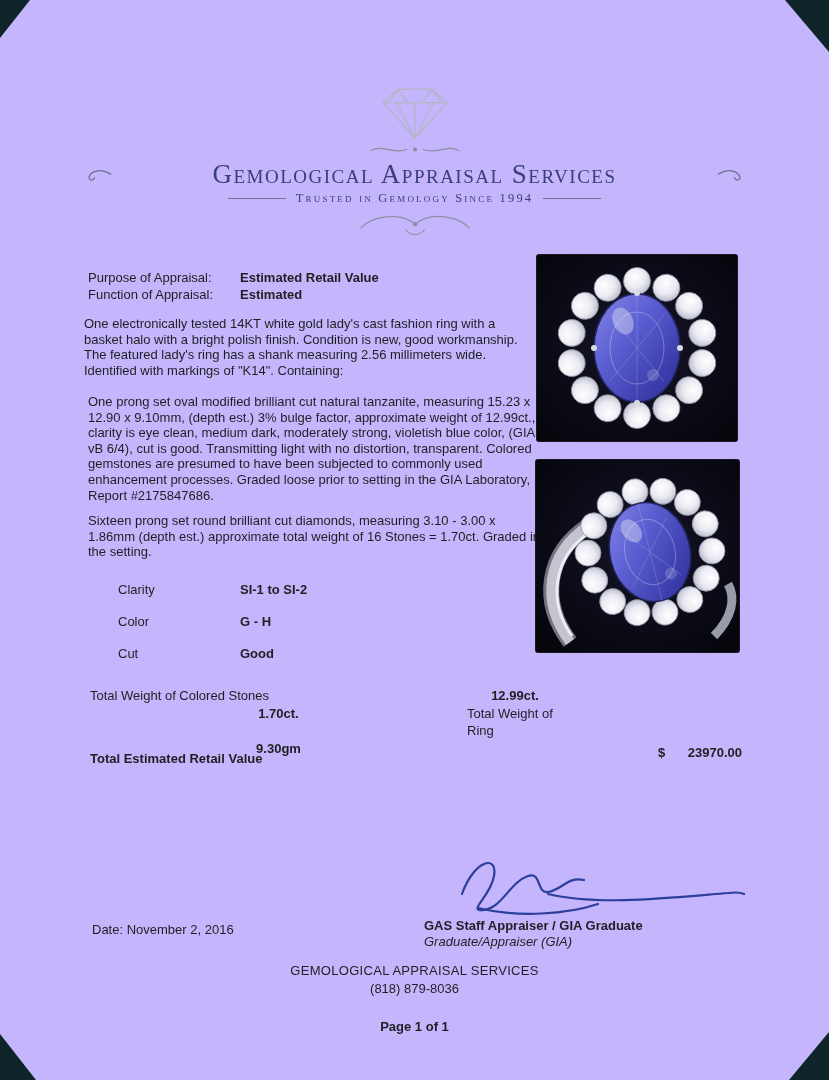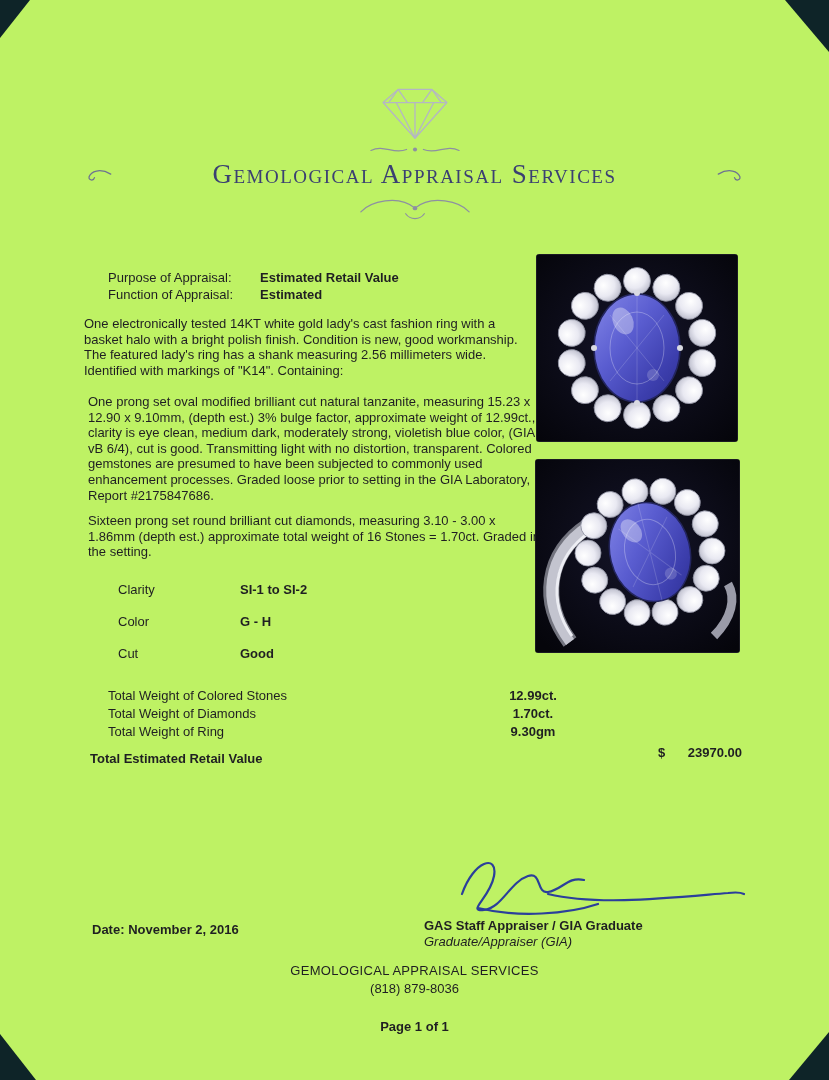--- a/index.html
+++ b/index.html
@@ -1,16 +1,16 @@
 <!DOCTYPE html>
 <html><head>
 <meta charset="utf-8">
 <style>
   html,body{margin:0;padding:0;background:#e9e9e9;}
-  .page{position:relative;width:829px;height:1080px;background:#bef264;overflow:hidden;
+  .page{position:relative;width:829px;height:1080px;background:#c4b5fd;overflow:hidden;
         font-family:"Liberation Sans",sans-serif;color:#1f1f22;font-size:13px;}
   
   .corner{position:absolute;background:#0e2428;}
   .corner.tl{left:0;top:0;width:30px;height:38px;clip-path:polygon(0 0,100% 0,0 100%);}
   .corner.tr{right:0;top:0;width:44px;height:52px;clip-path:polygon(0 0,100% 0,100% 100%);}
   .corner.bl{left:0;bottom:0;width:36px;height:46px;clip-path:polygon(0 0,0 100%,100% 100%);}
   .corner.br{right:0;bottom:0;width:40px;height:48px;clip-path:polygon(100% 0,100% 100%,0 100%);}
 
   
   .header{position:absolute;left:0;top:80px;width:100%;text-align:center;}
@@ -18,38 +18,38 @@
   .title-row{display:flex;align-items:center;justify-content:center;gap:14px;margin-top:2px;}
   .page-title{font-family:"Liberation Serif",serif;font-variant:small-caps;font-weight:400;
               font-size:27px;letter-spacing:1.5px;color:#3b4072;margin:0;}
   .tagline-row{display:flex;align-items:center;justify-content:center;gap:10px;margin-top:1px;}
   .tagline{font-family:"Liberation Serif",serif;font-variant:small-caps;font-size:12.5px;
            letter-spacing:2.2px;color:#3b4072;}
   .tagline-line{width:58px;height:1px;background:#6d7291;}
 
   
   .abs{position:absolute;}
-  .kv{display:grid;grid-template-columns:152px auto;row-gap:1px;line-height:15.5px;margin-left:20px;}
+  .kv{display:grid;grid-template-columns:152px auto;row-gap:1px;line-height:15.5px;}
   .kv .val{font-weight:700;}
   p.para{margin:0;line-height:15.6px;}
   .grades{display:grid;grid-template-columns:122px auto;row-gap:16px;line-height:16px;}
   .grades .val{font-weight:700;}
   .totals{display:grid;grid-template-columns:377px 96px;row-gap:1.5px;line-height:16.5px;}
   .totals .val{font-weight:700;text-align:center;}
   .retail-label{font-weight:700;}
   .retail-amount{display:flex;justify-content:space-between;font-weight:700;width:84px;}
 
   
   .photo{position:absolute;background:#06060c;border-radius:2px;box-shadow:0 0 0 1px #1a1a22;}
   .photo svg{display:block;}
 
   
   .signer-title{font-weight:700;line-height:16px;}
   .signer-sub{font-style:italic;line-height:16px;}
-  .dateline{font-weight:700;}
+  .dateline{font-weight:400;}
   .footer{position:absolute;left:0;width:100%;text-align:center;line-height:18px;}
   .footer .company{letter-spacing:.3px;}
   .footer .pageno{font-weight:700;margin-top:20px;}
 </style>
 </head>
 <body>
 
 <div class="page">
 
   <div class="corner tl"></div>
@@ -71,20 +71,25 @@
     </svg>
     <div class="title-row">
       <svg width="28" height="18" viewBox="0 0 30 20" fill="none" stroke="#6d7291" stroke-width="1.4" stroke-linecap="round">
         <path d="M28 9 C16 2, 6 6, 4 12 C3 16, 9 17, 10 13"></path>
       </svg>
       <h1 class="page-title">Gemological Appraisal Services</h1>
       <svg width="28" height="18" viewBox="0 0 30 20" style="transform:scaleX(-1)" fill="none" stroke="#6d7291" stroke-width="1.4" stroke-linecap="round">
         <path d="M28 9 C16 2, 6 6, 4 12 C3 16, 9 17, 10 13"></path>
       </svg>
     </div>
+    <div class="tagline-row">
+      <span class="tagline-line"></span>
+      <span class="tagline">Trusted in Gemology Since 1994</span>
+      <span class="tagline-line"></span>
+    </div>
     <svg width="150" height="28" viewBox="0 0 160 30" style="margin-top:6px" fill="none" stroke="#8d90a2" stroke-width="1.3" stroke-linecap="round">
       <path d="M80 13 C62 -2, 32 6, 22 17"></path>
       <path d="M80 13 C98 -2, 128 6, 138 17"></path>
       <path d="M70 19 C75 26, 85 26, 90 19"></path>
       <circle cx="80" cy="13" r="2.4" fill="#8d90a2" stroke="none"></circle>
     </svg>
   </div>
 
   <div class="abs kv" style="left:88px;top:270px;width:445px;">
     <span>Purpose of Appraisal:</span>
@@ -101,24 +106,23 @@
 
   <div class="abs grades" style="left:118px;top:582px;width:320px;">
     <span>Clarity</span>
     <span class="val">SI-1 to SI-2</span>
     <span>Color</span>
     <span class="val">G - H</span>
     <span>Cut</span>
     <span class="val">Good</span>
   </div>
 
-  <div class="abs totals" style="left:108px;top:688px;">
+  <div class="abs totals" style="left:90px;top:688px;">
     <span>Total Weight of Colored Stones</span>
     <span class="val">12.99ct.</span>
-    <span>Total Weight of Diamonds</span>
     <span class="val">1.70ct.</span>
     <span>Total Weight of Ring</span>
     <span class="val">9.30gm</span>
   </div>
 
   <div class="abs retail-label" style="left:90px;top:751px;">Total Estimated Retail Value</div>
   <div class="abs retail-amount" style="left:658px;top:745px;">
     <span>$</span>
     <span>23970.00</span>
   </div>

